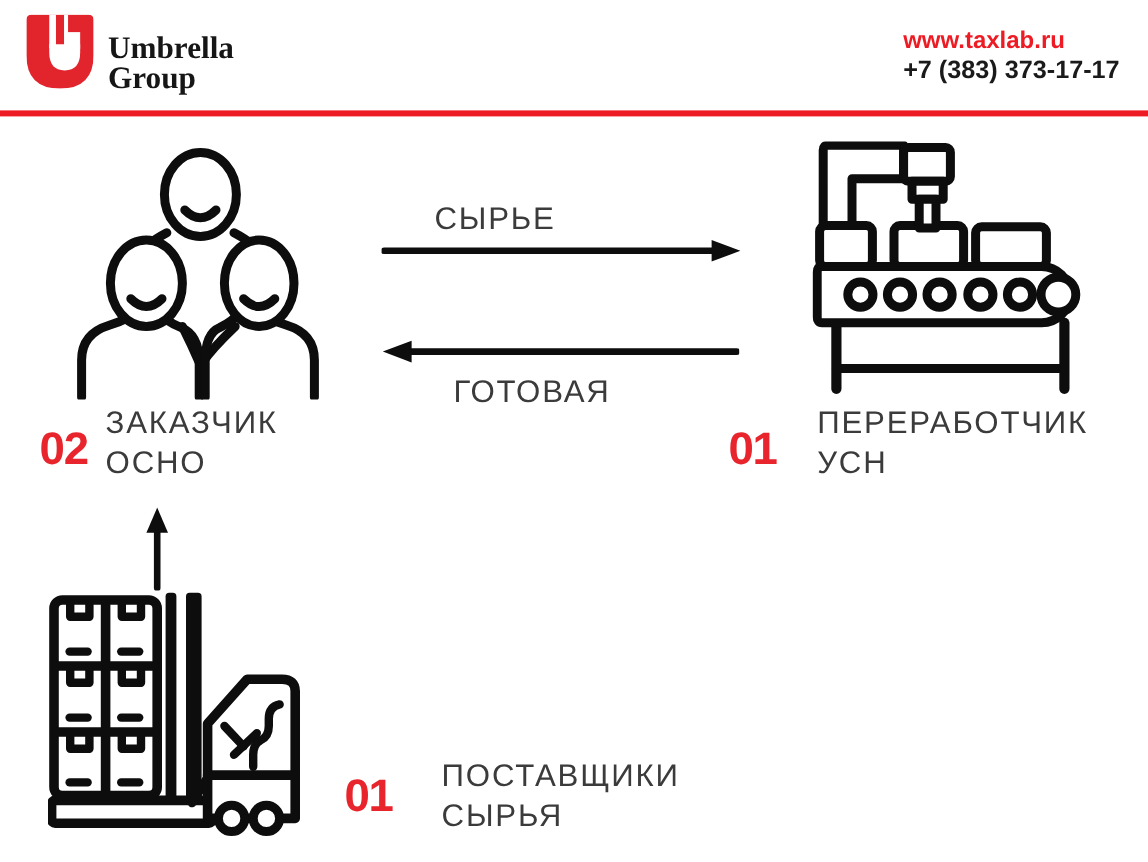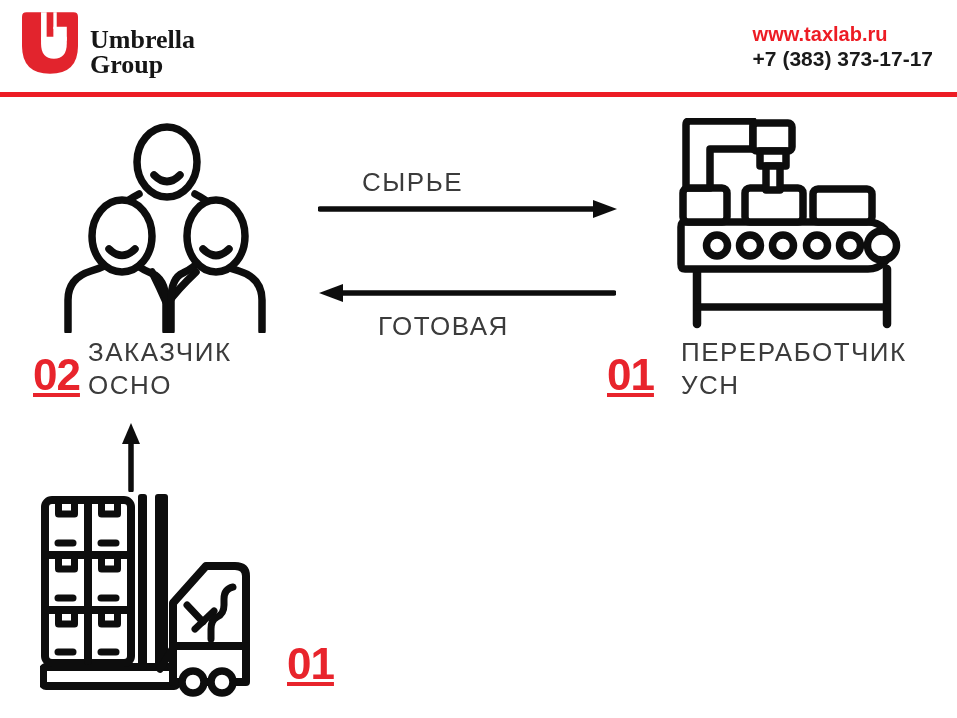--- a/index.html
+++ b/index.html
@@ -5,21 +5,21 @@
   html,body{margin:0;padding:0;background:#ffffff;}
   .page{position:relative;width:957px;height:718px;background:#fff;overflow:hidden;
         font-family:"Liberation Sans",sans-serif;color:#1a1a1a;}
   .abs{position:absolute;}
   .brand{left:90px;top:15px;font-family:"Liberation Serif",serif;font-weight:700;
          font-size:26px;line-height:25px;color:#161616;margin-top:12px;}
   .contact{right:24px;top:24px;text-align:left;}
   .website{font-size:20px;font-weight:700;color:var(--accent-red,#ED1C24);line-height:21px;}
   .phone{font-size:21px;font-weight:700;color:#1a1a1a;line-height:27px;}
   .divider{left:0;top:92px;width:957px;height:5px;background:var(--accent-red,#ED1C24);}
-  .num{font-size:44px;font-weight:800;color:var(--number-red,#E8242C);line-height:46px;letter-spacing:-1px;text-decoration:underline;}
+  .num{font-size:38px;font-weight:800;color:var(--number-red,#E8242C);line-height:46px;letter-spacing:-1px;}
   .dlabel{color:var(--label-gray,#3B3B3B);font-size:26px;line-height:33px;letter-spacing:1.5px;}
   svg{display:block;}
 </style>
 </head>
 <body>
 
 <div class="page">
 
   <svg class="abs" style="left:22px;top:12px" width="56" height="62" viewBox="0 0 100 110">
     <path d="M8,0 H92 Q100,0 100,8 V60 Q100,110 50,110 Q0,110 0,60 V8 Q0,0 8,0 Z" fill="#E2242D"></path>
@@ -122,20 +122,24 @@
       <path d="M147,117 L163,134" stroke-width="7"></path>
       <path d="M155,141 L174,123" stroke-width="7"></path>
       <path d="M193,99 Q184,101 184,111 V117 Q184,126 177,129 Q171,132 171,141 V151" stroke-width="7"></path>
       <rect x="133" y="158" width="73" height="36" fill="#fff" stroke-width="8"></rect>
       <circle cx="153" cy="194" r="11" fill="#fff"></circle>
       <circle cx="182" cy="194" r="11" fill="#fff"></circle>
     </g>
   </svg>
 
   <div class="abs num" style="left:287px;top:641px">01</div>
+  <div class="abs dlabel" style="left:368px;top:630px;width:190px">
+    <div>ПОСТАВЩИКИ</div>
+    <div>СЫРЬЯ</div>
+  </div>
 
   <svg class="abs" style="left:318px;top:197px" width="302" height="24" viewBox="0 0 302 24">
     <path d="M2,12 H277" stroke="#0D0D0D" stroke-width="5.5" stroke-linecap="round" fill="none"></path>
     <polygon points="275,3 299,12 275,21" fill="#0D0D0D"></polygon>
   </svg>
   <div class="abs dlabel" style="left:362px;top:166px;width:200px">СЫРЬЕ</div>
 
   <svg class="abs" style="left:314px;top:281px" width="302" height="24" viewBox="0 0 302 24">
     <path d="M300,12 H27" stroke="#0D0D0D" stroke-width="5.5" stroke-linecap="round" fill="none"></path>
     <polygon points="29,3 5,12 29,21" fill="#0D0D0D"></polygon>

